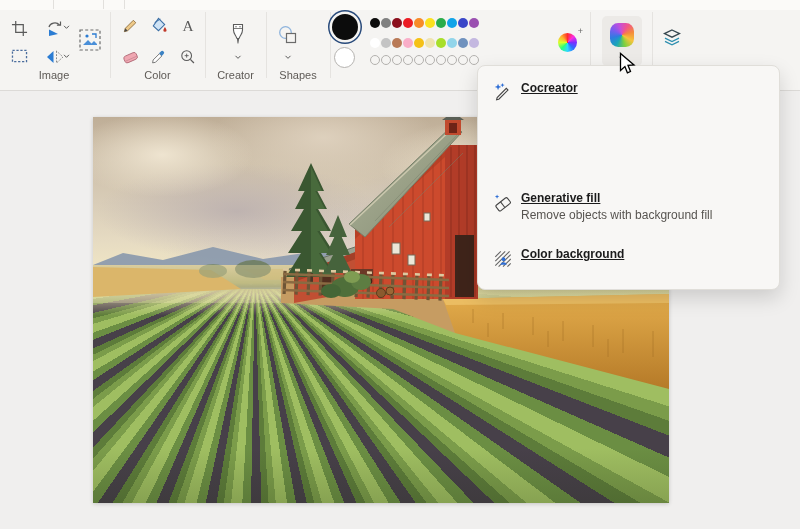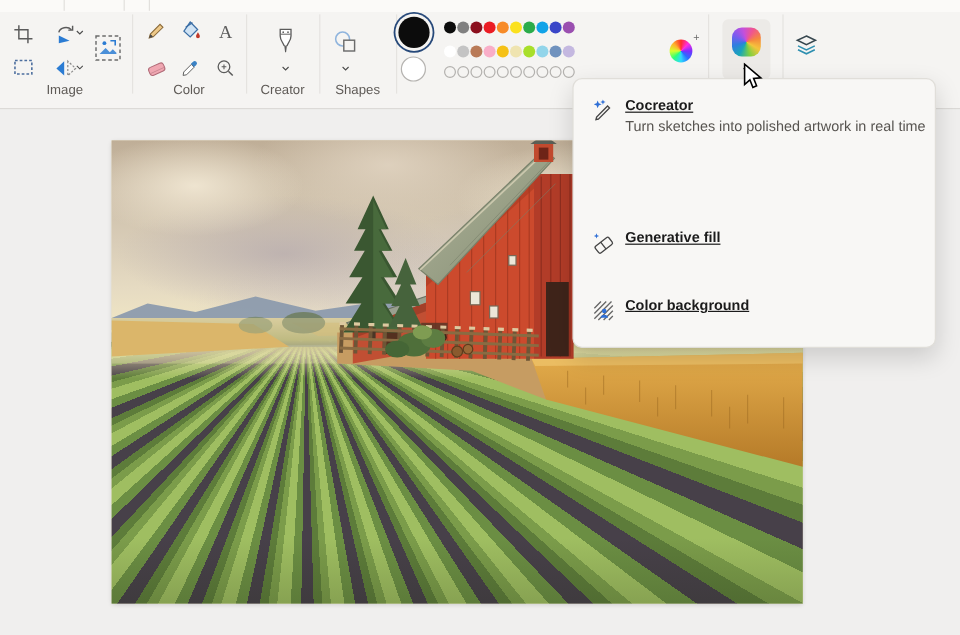--- a/index.html
+++ b/index.html
@@ -340,35 +340,35 @@
 
     <div class="menu-item" style="top:15px">
       <span class="mi-icon">
         <svg width="22" height="22" viewBox="0 0 20 20">
             <path d="M6.2 15.6l-2 .5.5-2L13 5.8l1.5 1.5z" fill="none" stroke="#444" stroke-width="1"></path>
             <path d="M5.5 1.5L6.34 3.66 8.5 4.5 6.34 5.34 5.5 7.5 4.66 5.34 2.5 4.5 4.66 3.66Z" fill="#2f6fd6"></path>
             <path d="M9.5 .8l.56 1.44L11.5 2.8l-1.44.56L9.5 4.8l-.56-1.44L7.5 2.8l1.44-.56z" fill="#2f6fd6"></path>
           </svg>
       </span>
       <div class="mi-title">Cocreator</div>
-      <div class="mi-desc">Turn sketches into polished artwork in real time</div>
     </div>
 
 
     <div class="menu-item" style="top:125px">
       <span class="mi-icon">
         <svg width="22" height="22" viewBox="0 0 20 20">
             <g transform="rotate(-38 10 11)">
               <rect x="3.5" y="8" width="13" height="6.5" rx="1.4" fill="none" stroke="#444" stroke-width="1"></rect>
               <path d="M9.5 8v6.5" stroke="#444" stroke-width="1"></path>
             </g>
             <path d="M4.6 2.2l.56 1.44 1.44.56-1.44.56-.56 1.44-.56-1.44-1.44-.56 1.44-.56z" fill="#2f6fd6"></path>
           </svg>
       </span>
       <div class="mi-title">Generative fill</div>
+      <div class="mi-desc">Remove objects with background fill</div>
     </div>
 
     <div class="menu-item" style="top:181px">
       <span class="mi-icon">
         <svg width="22" height="22" viewBox="0 0 20 20">
             <g stroke="#666" stroke-width="1">
               <path d="M3 8L8 3M3 12L12 3M3 16L16 3M6 17L17 6M10 17L17 10M14 17L17 14"></path>
             </g>
             <circle cx="10.5" cy="10.2" r="1.7" fill="#2f6fd6"></circle>
             <path d="M7.6 15.2a3 3 0 0 1 5.8 0z" fill="#2f6fd6"></path>

